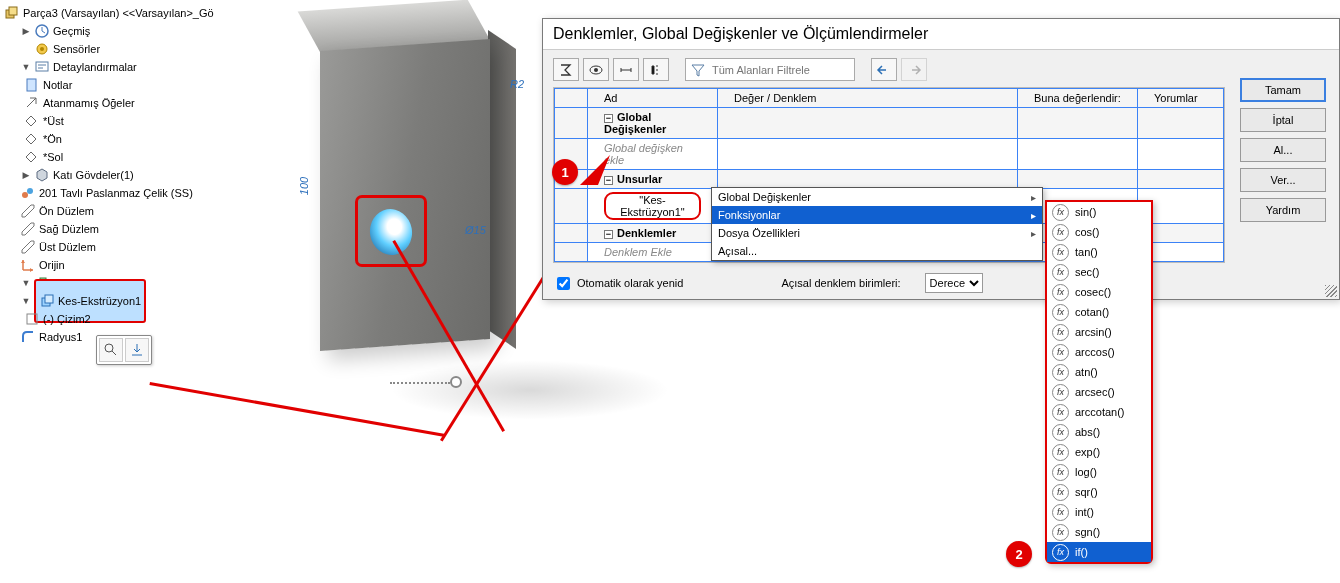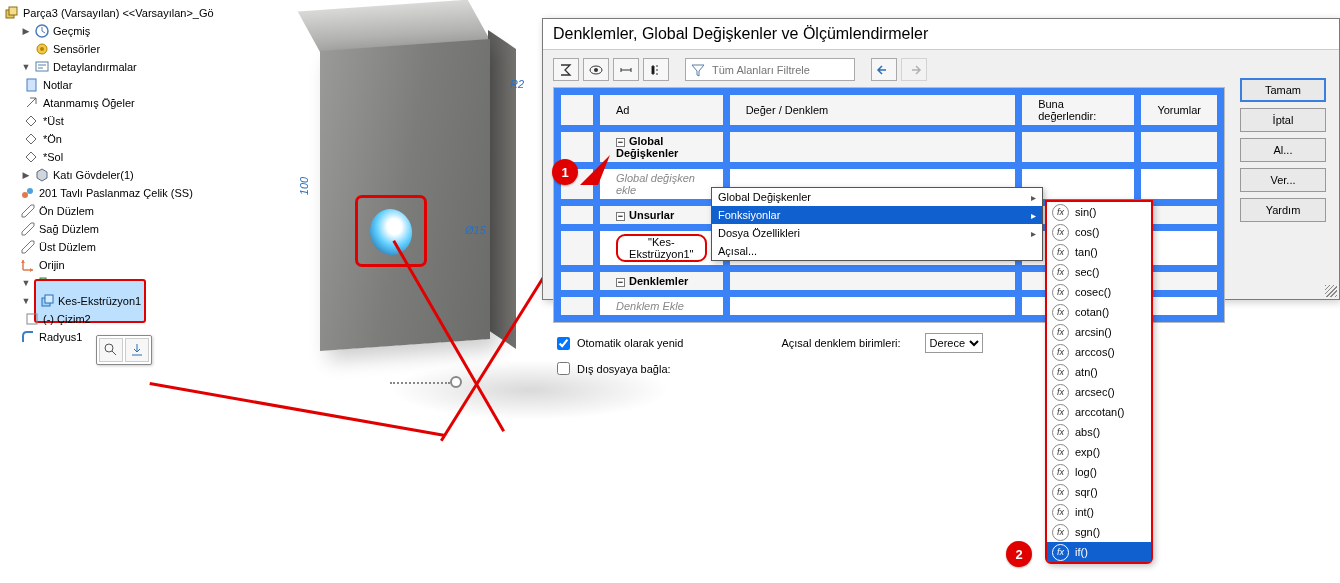--- a/index.html
+++ b/index.html
@@ -41,21 +41,21 @@
   .dlg { position: absolute; left: 542px; top: 18px; width: 798px; height: 282px; background: #f0f0f0; border: 1px solid #7a7a7a; box-shadow: 2px 2px 8px rgba(0,0,0,.2); z-index: 10; }
   .dlg-title { padding: 6px 10px; background: #fff; border-bottom: 1px solid #ccc; font-size: 16px; }
   .dlg-body { position: relative; padding: 8px 10px; }
   .toolbar { display: flex; gap: 4px; align-items: center; margin-bottom: 6px; }
   .tb-btn { width: 26px; height: 23px; border: 1px solid #aaa; background: #f7f7f7; display: flex; align-items: center; justify-content: center; }
   .filter-box { display: flex; align-items: center; border: 1px solid #aaa; background: #fff; height: 23px; padding: 0 4px; width: 170px; gap: 4px; }
   .sep { width: 8px; }
   
   .grid { border: 1px solid #bbb; background: #fff; }
   .grid table { border-collapse: collapse; width: 100%; }
-  .grid th, .grid td { border: 7px solid #3b82f6; padding: 3px 16px; text-align: left; height: 18px; vertical-align: middle; }
+  .grid th, .grid td { border: 1px solid #3b82f6; padding: 3px 16px; text-align: left; height: 18px; vertical-align: middle; }
   .grid th { background: #f5f5f5; font-weight: normal; }
   .row-hdr { width: 26px; background: #f5f5f5; }
   .section-row td { background: #f5f5f5; font-weight: bold; }
   .collapse-box { display: inline-block; width: 9px; height: 9px; border: 1px solid #777; text-align: center; line-height: 7px; font-size: 9px; margin-right: 4px; background: #fff; }
   .add-hint { font-style: italic; color: #888; padding-left: 16px; }
   .feat-pill { border: 2px solid #e10000; border-radius: 9px; padding: 0 6px; display: inline-block; background: #fff; }
   .eq-input { position: relative; }
   .eq-input::after { content: ""; position: absolute; right: 4px; top: 2px; width: 14px; height: 10px; border-left: 2px solid #5a8a5a; border-bottom: 2px solid #5a8a5a; transform: rotate(-45deg); }
   
   .side-btns { position: absolute; right: 14px; top: 78px; width: 86px; display: flex; flex-direction: column; gap: 6px; z-index: 12; }
@@ -402,24 +402,20 @@
       <span style="width:50px"></span>
       <span>Açısal denklem birimleri:</span>
       <select class="unit"><option>Derece</option></select>
       <span style="width:50px"></span>
       <label class="chk">
           <input type="checkbox" checked="" style="">
           <span>Otomatik</span>
         </label>
     </div>
     <div style="height:6px"></div>
-    <label class="chk">
-        <input type="checkbox" style="">
-        <span>Dış dosyaya bağla:</span>
-      </label>
   </div>
   <div class="resize-grip"></div>
 </div>
 
 <div class="side-btns">
   <button class="std-btn primary">Tamam</button>
   <button class="std-btn">İptal</button>
   <button class="std-btn">Al...</button>
   <button class="std-btn">Ver...</button>
   <button class="std-btn">Yardım</button>

